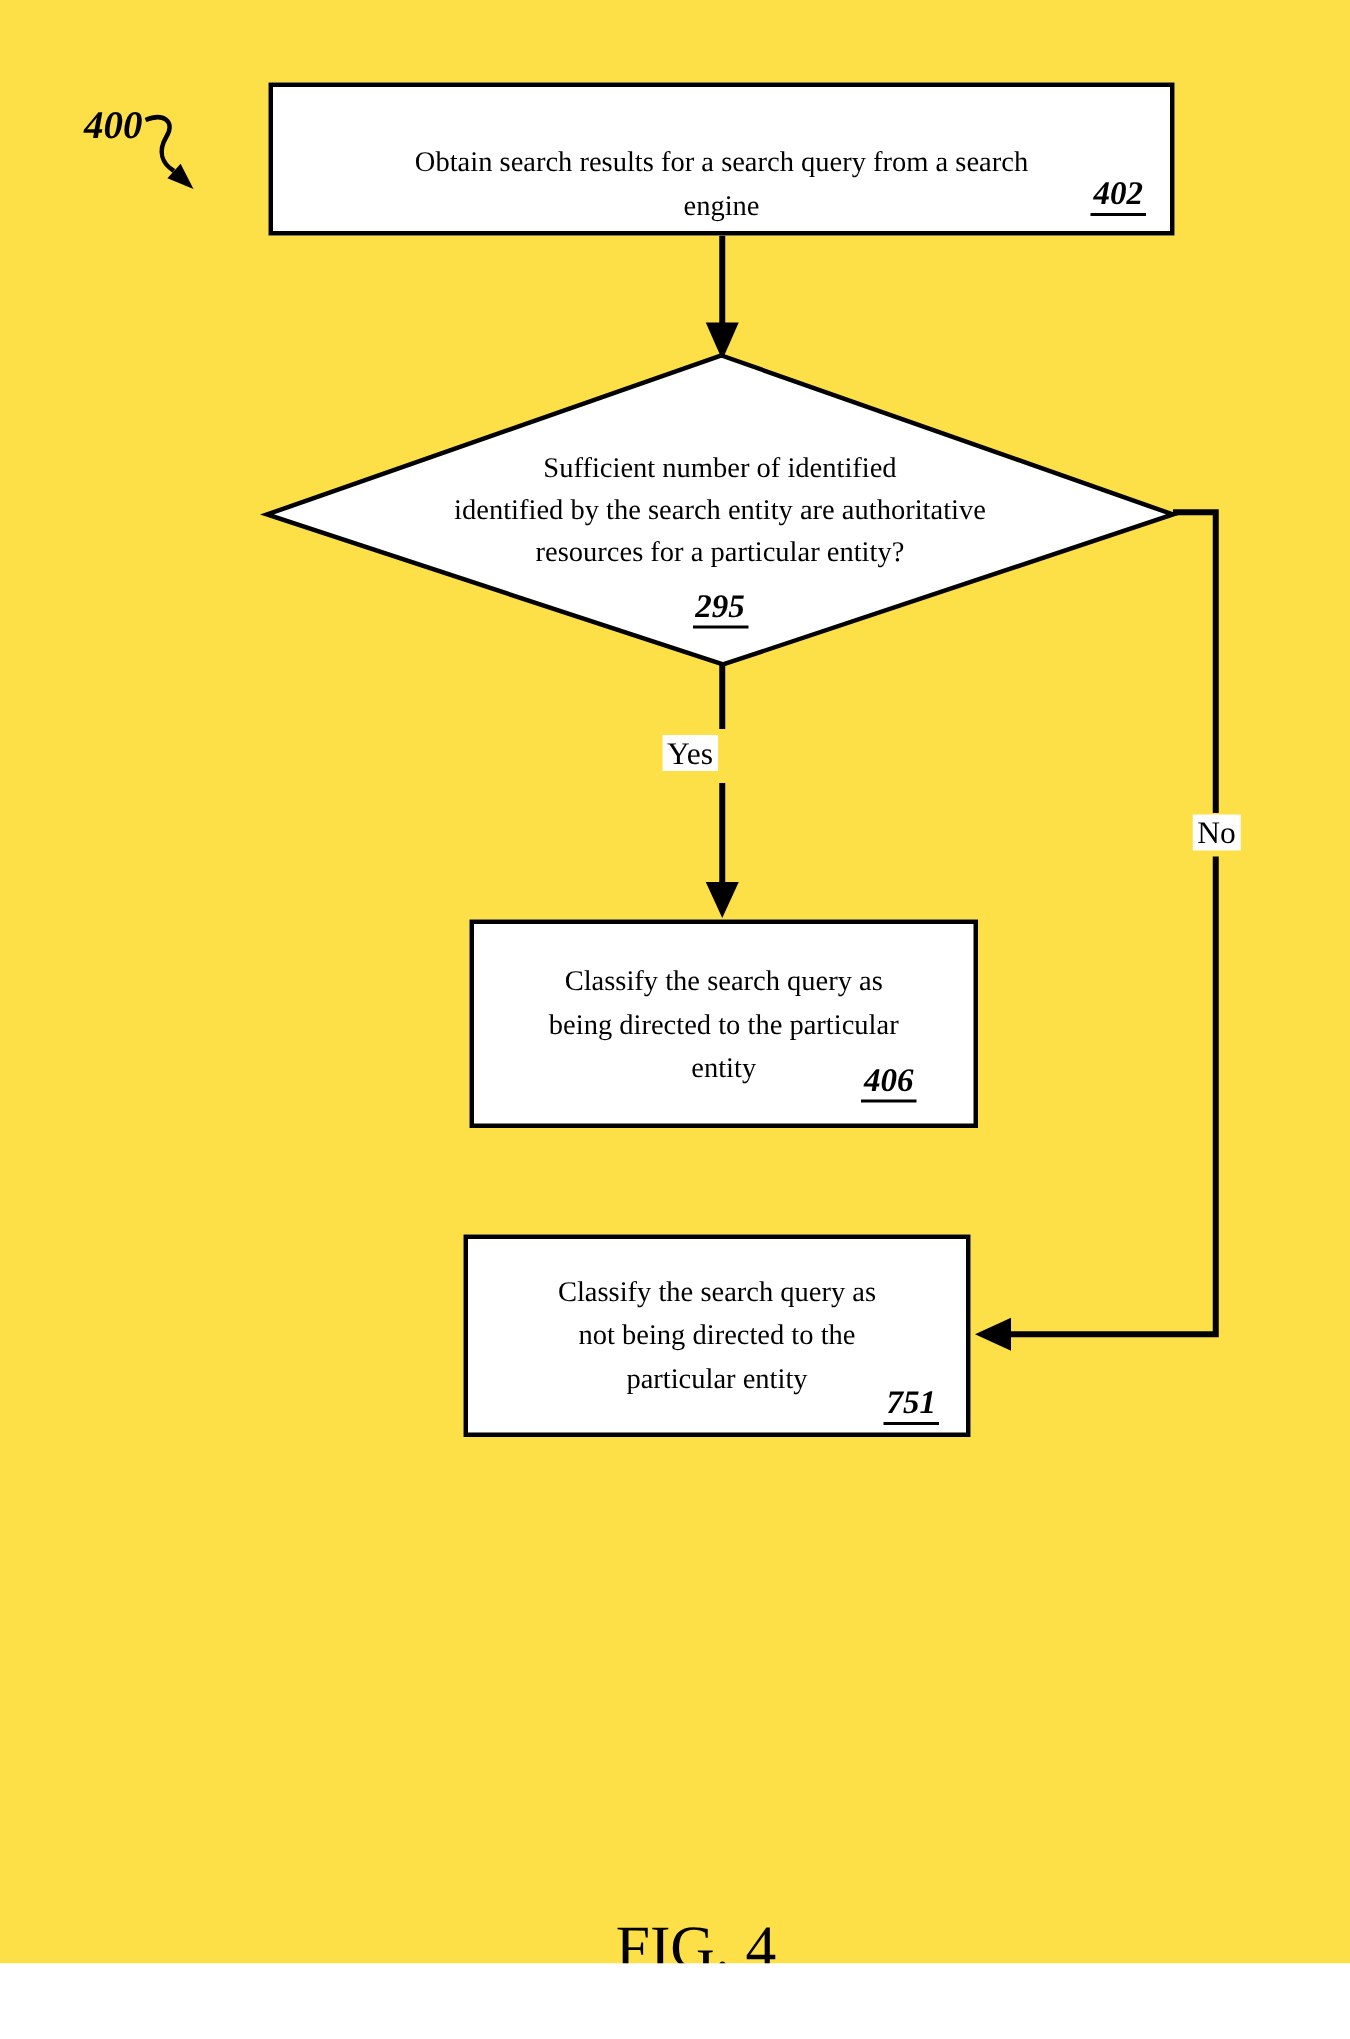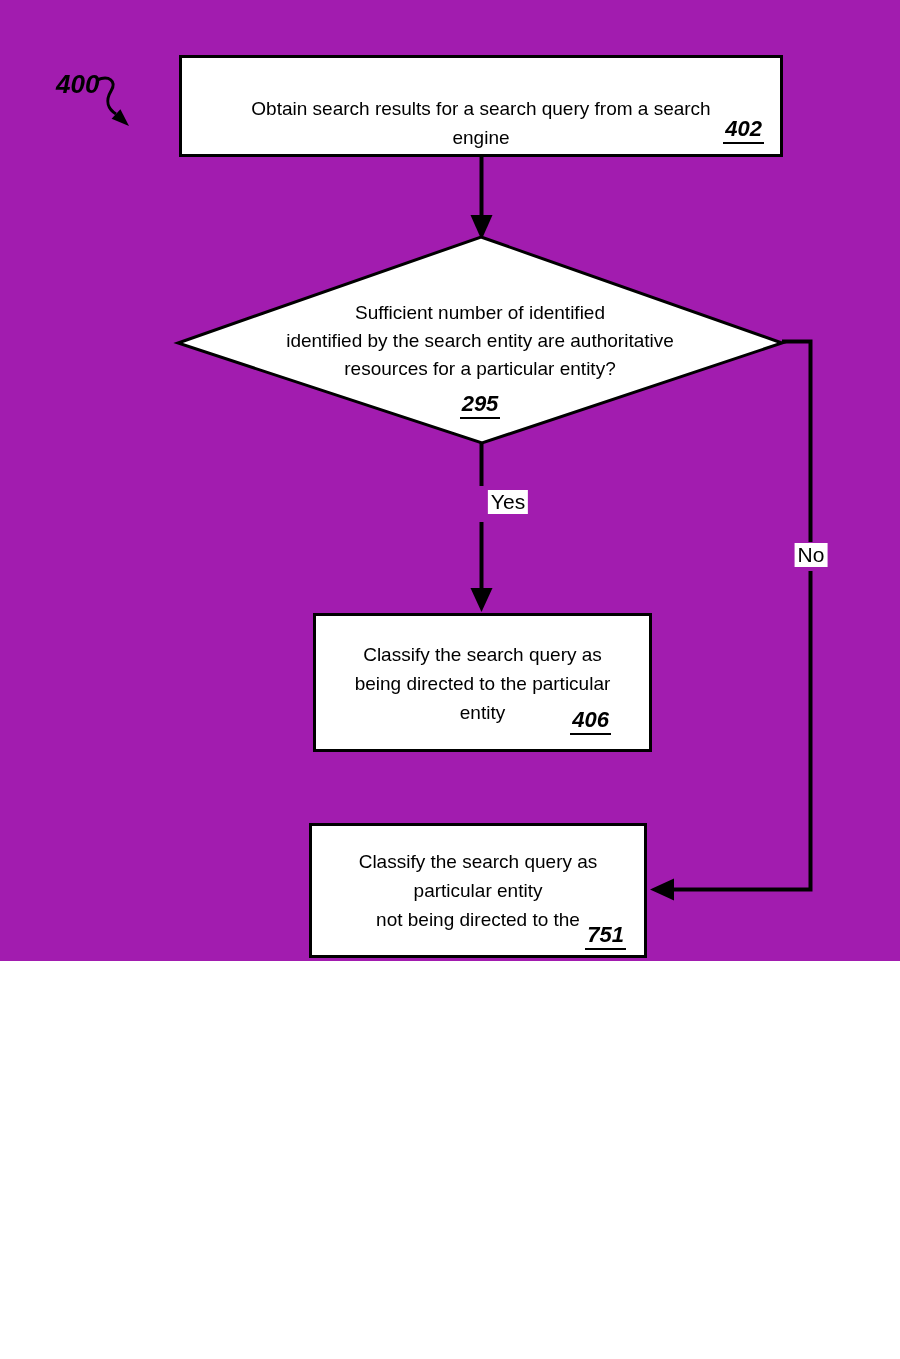--- a/index.html
+++ b/index.html
@@ -3,23 +3,23 @@
 <meta charset="utf-8">
 <style>
   html, body {
     margin: 0;
     padding: 0;
     background: #ffffff;
   }
   .page {
     position: relative;
     width: 900px;
-    height: 961px;
-    background: #a21caf;
-    font-family: Liberation Sans, sans-serif;
+    height: 1309px;
+    background: #fde047;
+    font-family: Liberation Serif, serif;
     color: #000000;
     overflow: hidden;
   }
   svg.wires {
     position: absolute;
     left: 0;
     top: 0;
     width: 900px;
     height: 1359px;
     z-index: 0;
@@ -76,21 +76,21 @@
   #ref404 { margin-top: 9px; }
   .edge-label {
     position: absolute;
     font-size: 21px;
     line-height: 24px;
     transform: translateX(-50%);
     z-index: 1;
     background: #ffffff;
     padding: 0 3px;
   }
-  #yes-label { left: 508px; top: 490px; }
+  #yes-label { left: 460px; top: 490px; }
   #no-label  { left: 811px; top: 543px; }
   #label-400 {
     position: absolute;
     left: 56px;
     top: 70px;
     font-size: 26px;
     line-height: 28px;
     font-weight: bold;
     font-style: italic;
     z-index: 1;
@@ -149,20 +149,20 @@
 
   <div class="node" id="box406">
     <div>Classify the search query as</div>
     <div>being directed to the particular</div>
     <div>entity</div>
     <span class="ref" id="ref406">406</span>
   </div>
 
   <div class="node" id="box408">
     <div>Classify the search query as</div>
+    <div>not being directed to the</div>
     <div>particular entity</div>
-    <div>not being directed to the</div>
     <span class="ref" id="ref408">751</span>
   </div>
 
   <div id="fig-label">FIG. 4</div>
 
 </div>
 
 </body></html>

